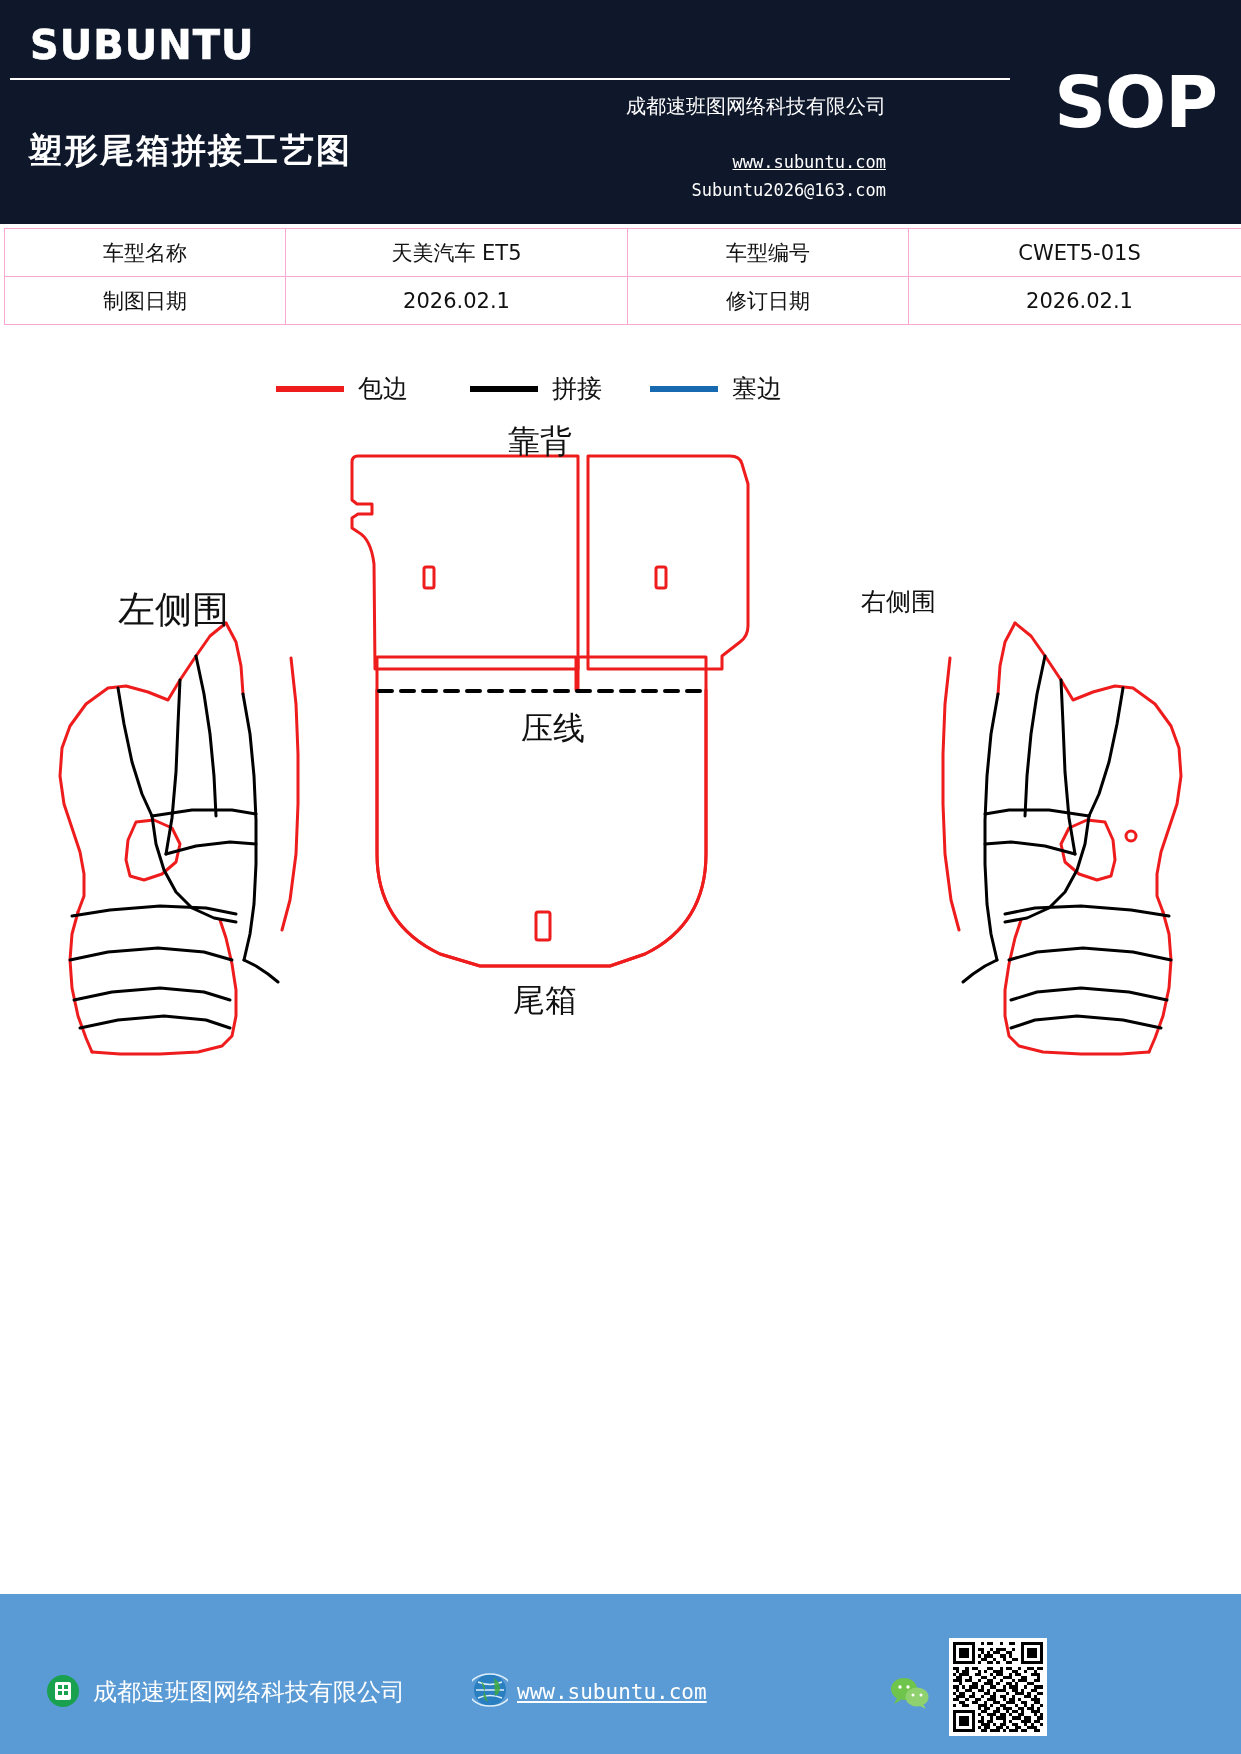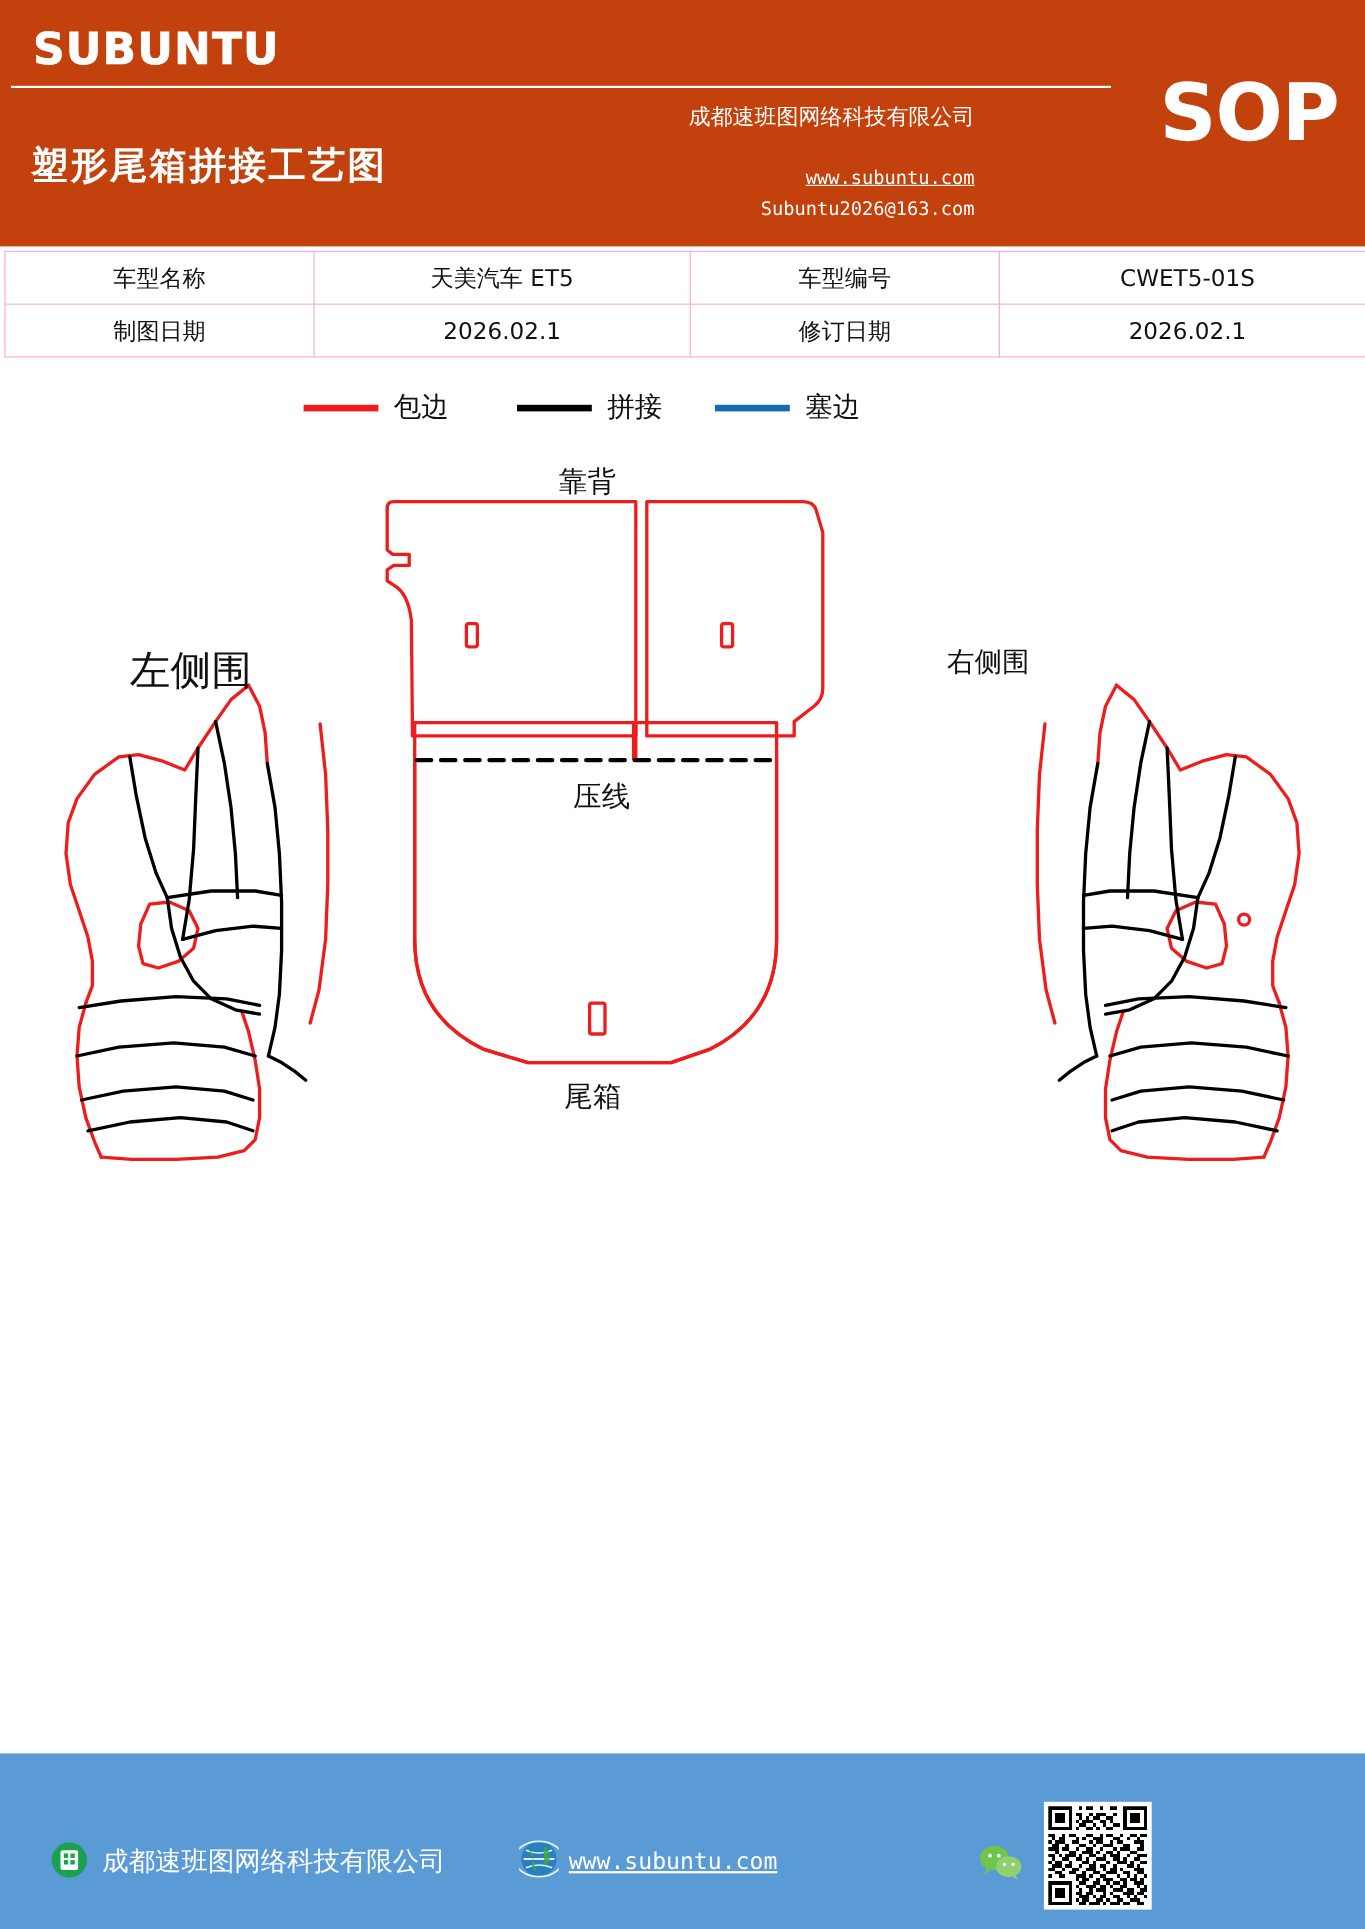--- a/index.html
+++ b/index.html
@@ -5,21 +5,21 @@
   html,body{margin:0;padding:0;background:#fff;}
   body{
     width:1241px;height:1754px;position:relative;overflow:hidden;
     font-family:"Liberation Serif","DejaVu Serif",serif;
     color:#1a1a1a;
   }
 
   
   .header{
     position:absolute;left:0;top:0;width:1241px;height:224px;
-    background:#c2410c;
+    background:#0f172a;
   }
   .logo{
     position:absolute;left:30px;top:22px;
     font-family:"DejaVu Sans","Liberation Sans",sans-serif;
     font-weight:bold;font-size:40px;letter-spacing:1px;color:#ffffff;
     -webkit-text-stroke:0.6px #fff;
   }
   .hrule{
     position:absolute;left:10px;top:78px;width:1000px;height:2px;background:#ffffff;
   }
@@ -58,35 +58,35 @@
     border:1px solid #f9a8d4;
     height:45px;text-align:center;vertical-align:middle;
     font-size:21px;color:#111;
   }
   .info-table td.lbl{width:278px;}
   .info-table td.val{width:339px;}
   .val-mono{font-family:"DejaVu Sans","Liberation Sans",sans-serif;font-size:20px;}
 
   
   .legend{
-    position:absolute;left:0;top:358px;width:1127px;height:46px;padding-left:11px;
+    position:absolute;left:0;top:376px;width:1127px;height:46px;padding-left:11px;
   }
   .legend-item{
     position:absolute;top:0;display:flex;align-items:center;gap:14px;
   }
   .legend-item .swatch{display:block;width:68px;height:6px;}
   .legend-item .ltext{font-size:25px;color:#111;line-height:1;}
 
   
   .diagram{
     position:absolute;left:0;top:404px;width:1241px;height:660px;
   }
   .diagram svg{display:block;width:1241px;height:660px;}
   .dlabel{
-    position:absolute;font-size:26px;color:#111;white-space:nowrap;
+    position:absolute;font-size:32px;color:#111;white-space:nowrap;
     font-family:"Liberation Serif","DejaVu Serif",serif;
   }
 
   
   .footer{
     position:absolute;left:0;top:1594px;width:1241px;height:160px;
     background:#5b9bd5;
   }
   .foot-company{
     position:absolute;left:93px;top:1676px;

